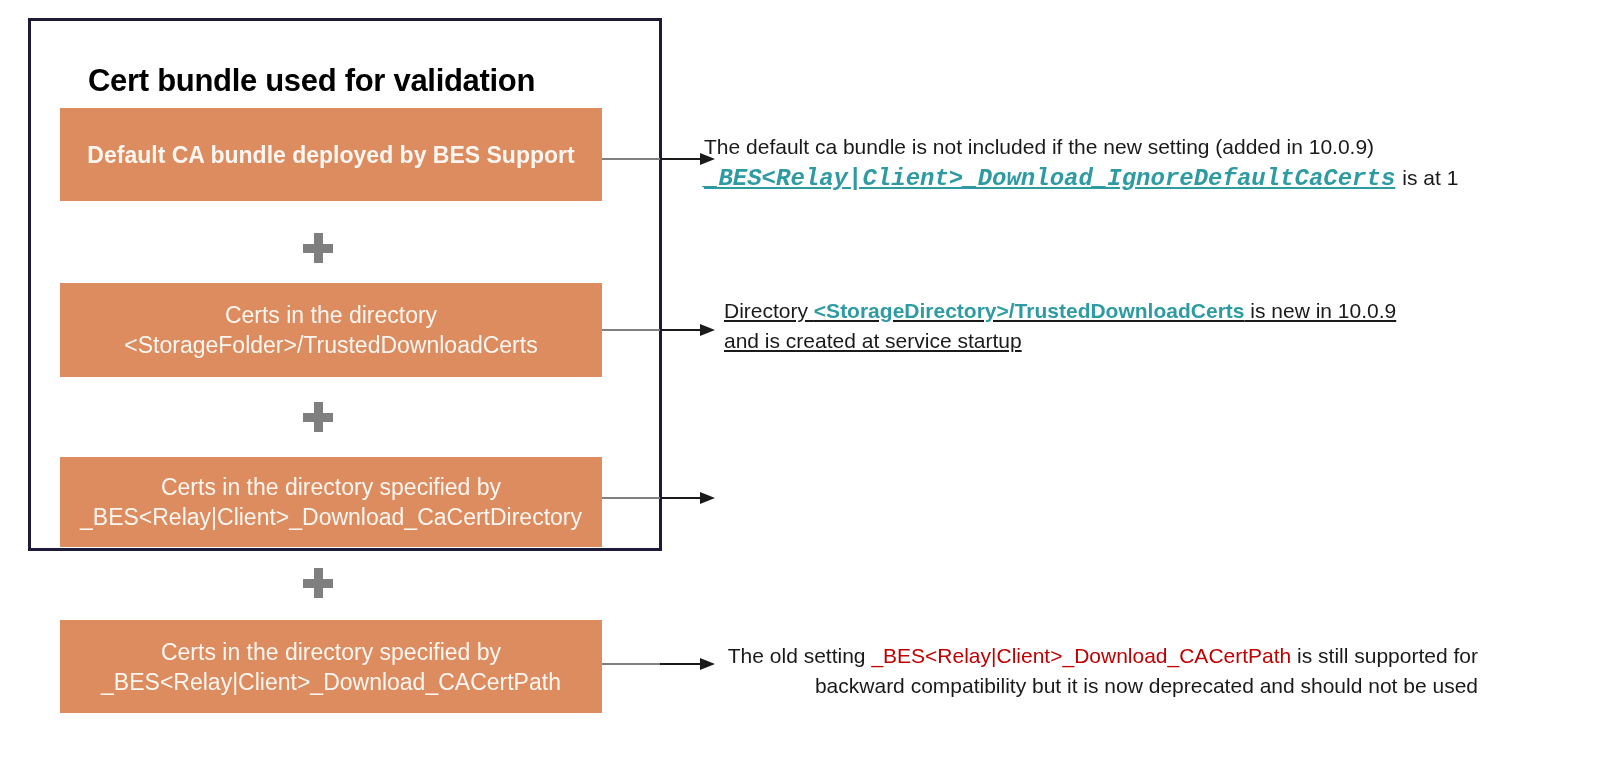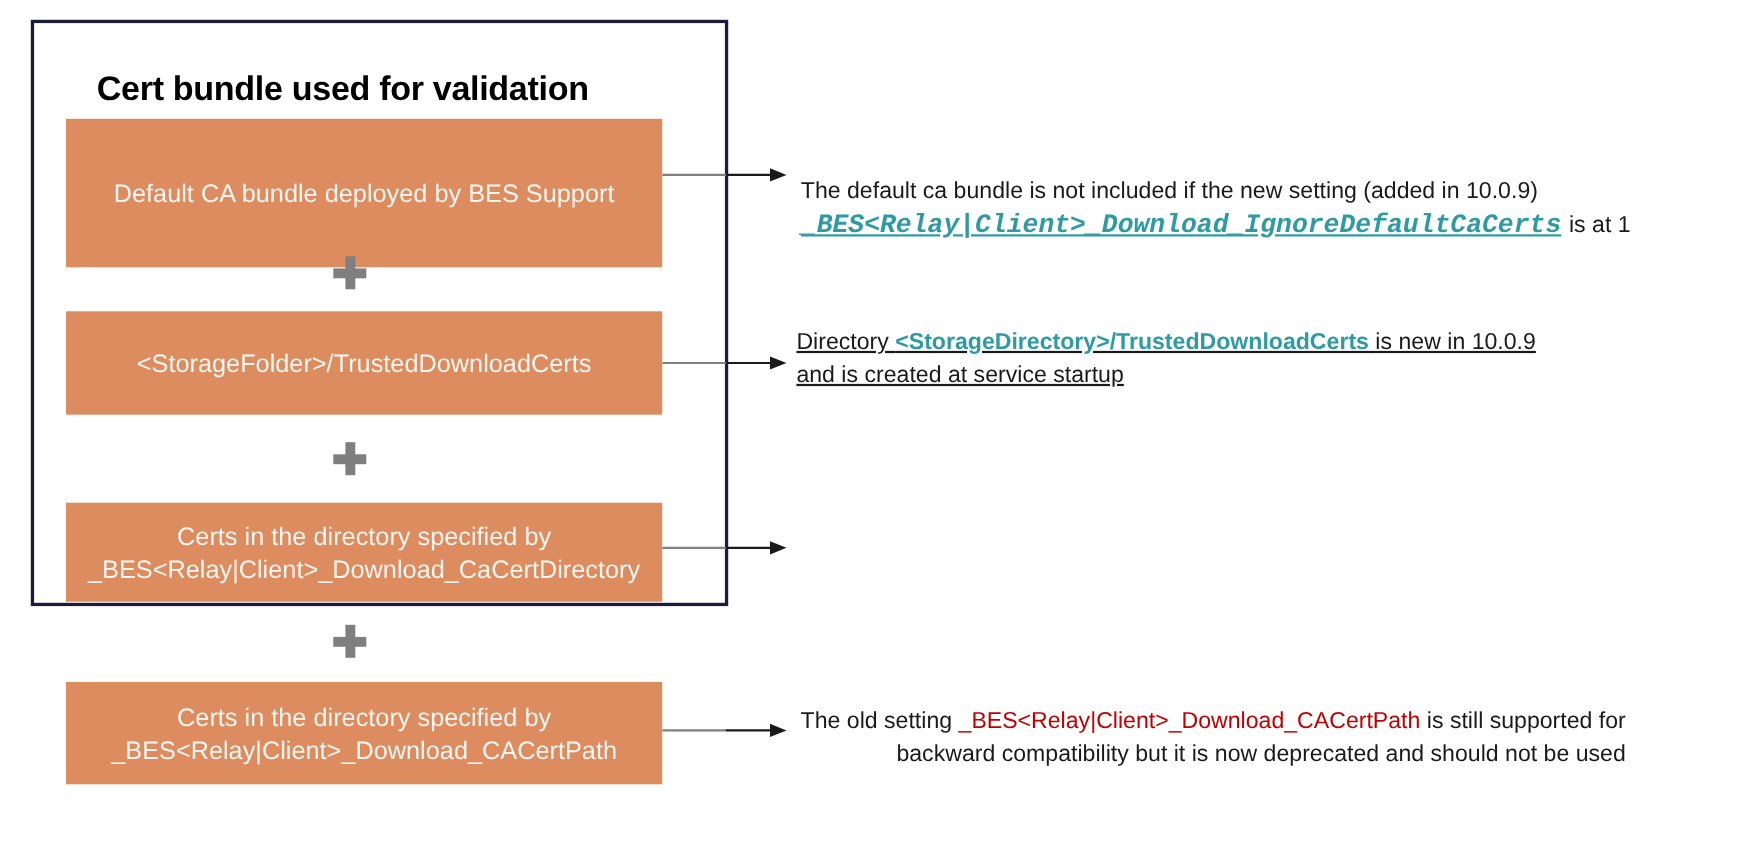--- a/index.html
+++ b/index.html
@@ -44,21 +44,21 @@
     font-size: 23px;
     line-height: 30px;
     display: flex;
     flex-direction: column;
     align-items: center;
     justify-content: center;
     text-align: center;
   }
   .box-line { white-space: nowrap; }
   .box-line:empty { display: none; }
-  .box1 { top: 108px; height: 135px; }
+  .box1 { top: 108px; height: 93px; font-weight: bold; }
   .box2 { top: 283px; height: 94px; }
   .box3 { top: 457px; height: 90px; }
   .box4 { top: 620px; height: 93px; }
 
   .plus {
     position: absolute;
     left: 303px;
     width: 30px;
     height: 30px;
   }
@@ -90,21 +90,21 @@
   .conn2 { top: 322px; }
   .conn3 { top: 490px; }
   .conn4 { top: 656px; }
 
   .annotation {
     position: absolute;
     color: #1A1A1A;
     font-size: 21px;
     line-height: 30px;
   }
-  .ann1 { left: 728px; top: 131px; line-height: 31px; white-space: nowrap; margin-top: 27px; }
+  .ann1 { left: 704px; top: 131px; line-height: 31px; white-space: nowrap; }
   .ann2 { left: 724px; top: 296px; width: 710px; text-decoration: underline; }
   .ann3 { left: 728px; top: 483px; white-space: nowrap; }
   .ann4 { left: 723px; top: 641px; width: 755px; text-align: right; }
 
   .code-setting {
     font-family: "Liberation Mono", "DejaVu Sans Mono", monospace;
     font-weight: bold;
     font-style: italic;
     font-size: 24px;
     color: #2E9BA3;
@@ -129,20 +129,21 @@
   </div>
 
   <div class="flow-box box1">
     <div class="box-line">Default CA bundle deployed by BES Support</div>
 
   </div>
 
   <div class="plus plus1"></div>
 
   <div class="flow-box box2">
+    <div class="box-line">Certs in the directory</div>
     <div class="box-line">&lt;StorageFolder&gt;/TrustedDownloadCerts</div>
   </div>
 
   <div class="plus plus2"></div>
 
   <div class="flow-box box3">
     <div class="box-line">Certs in the directory specified by</div>
     <div class="box-line">_BES&lt;Relay|Client&gt;_Download_CaCertDirectory</div>
   </div>
 

